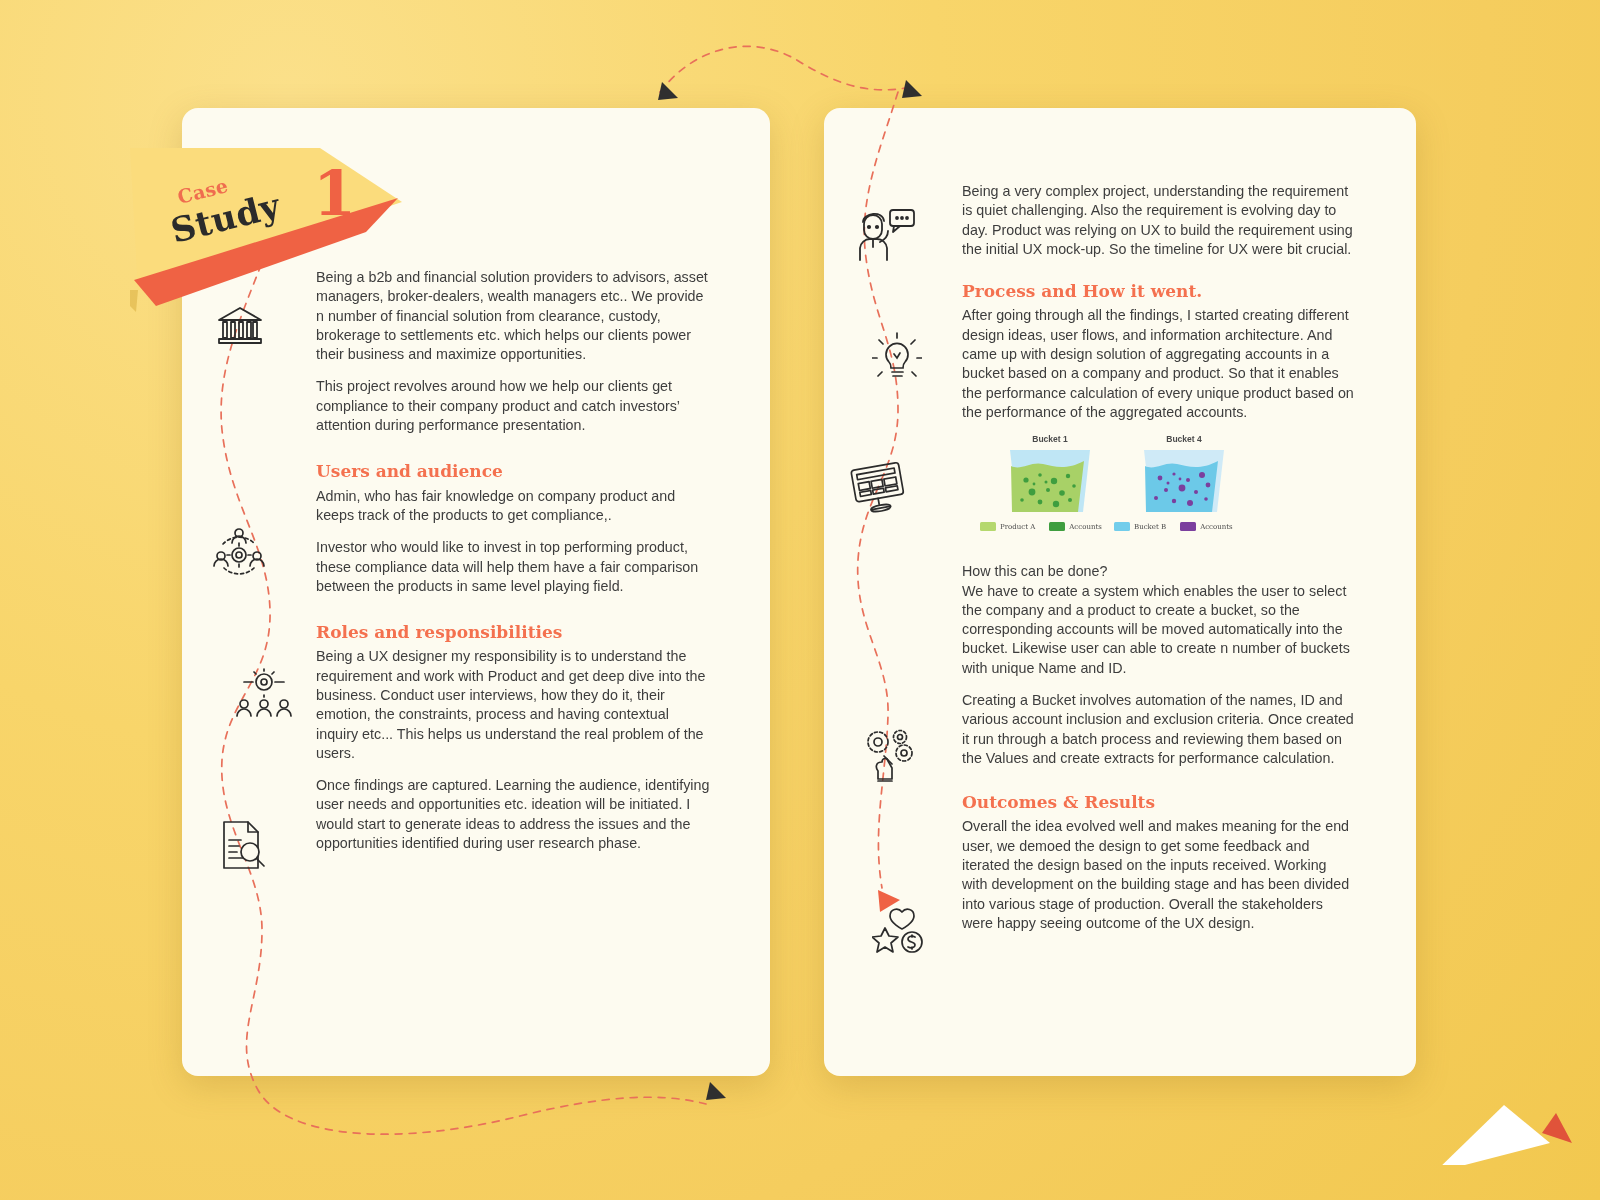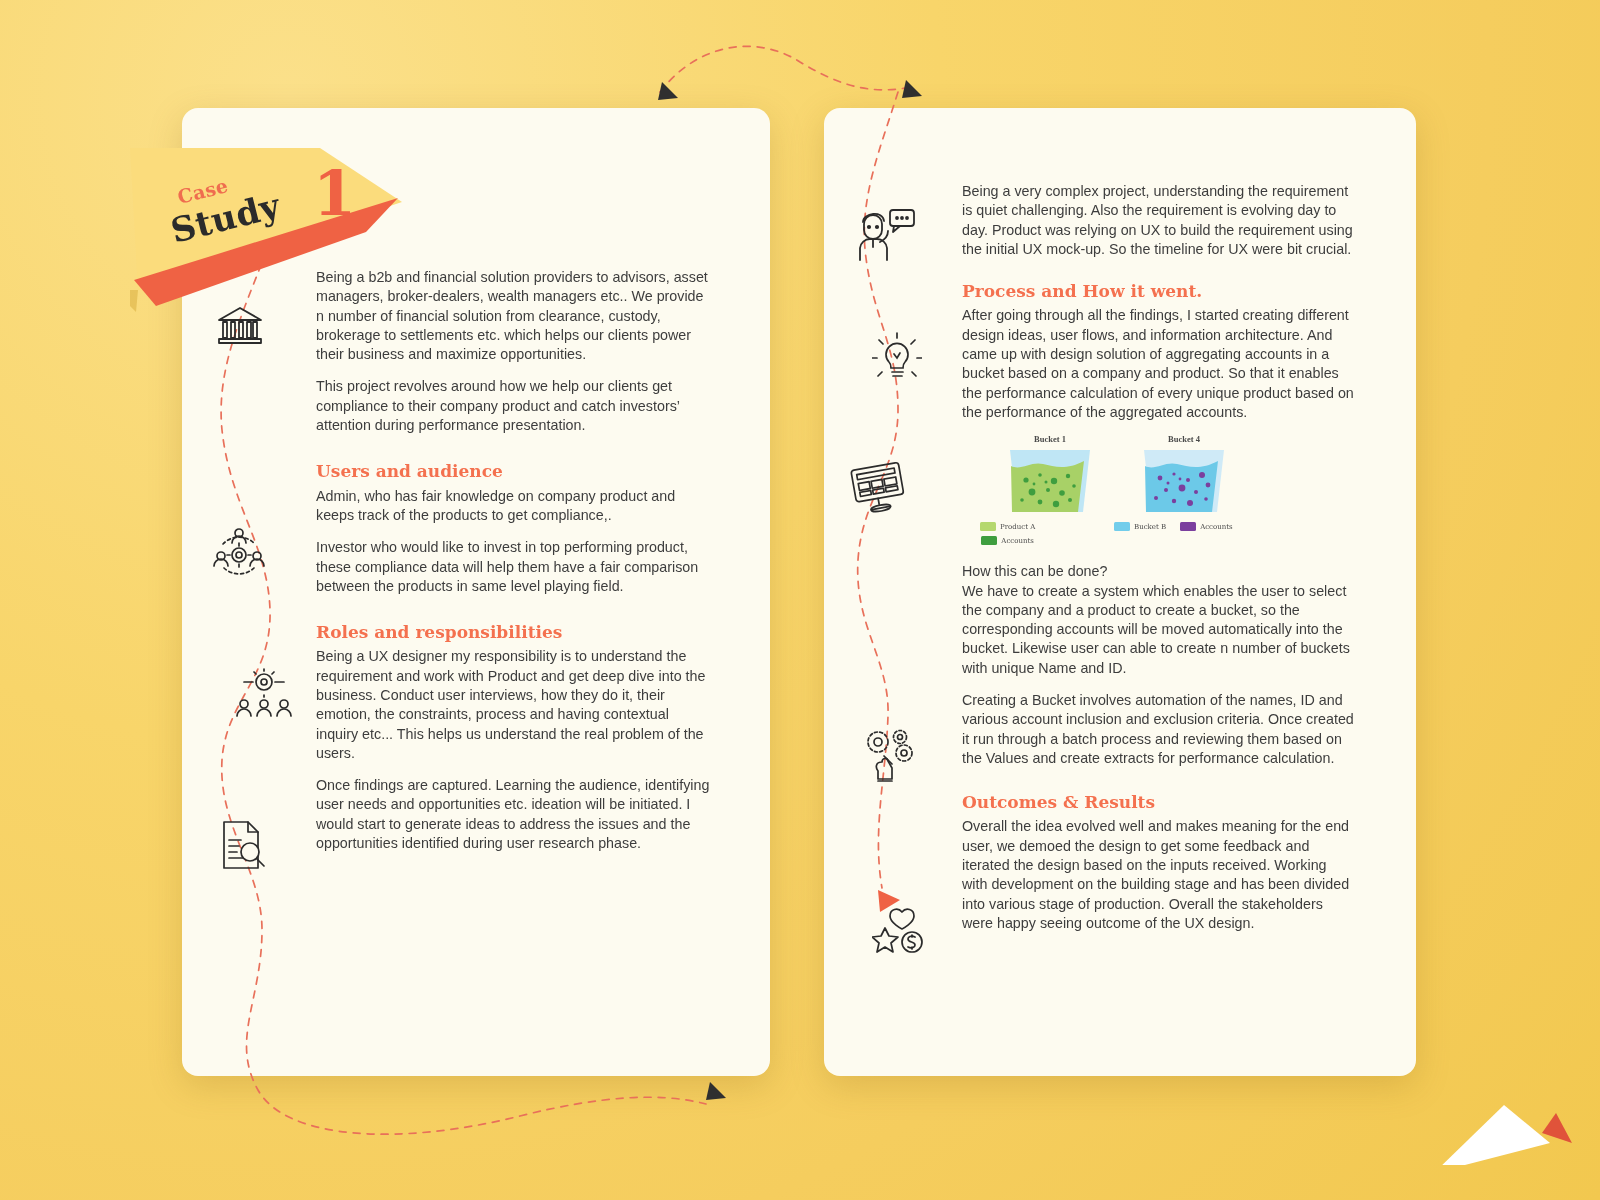--- a/index.html
+++ b/index.html
@@ -62,27 +62,27 @@
   
   .icon-slot{position:absolute;z-index:5;}
   .icon-slot svg{display:block;}
 
   
   #bucket-figure{margin:12px 0 20px 0;position:relative;height:108px;}
   .bucket-wrap{position:absolute;top:0;}
   #bucket-1{left:42px;}
   #bucket-2{left:176px;}
   .bucket-cap{
-    font-family:Liberation Serif, serif;font-weight:bold;
+    font-family:Liberation Sans, sans-serif;font-weight:bold;
     font-size:8.5px;color:#4a4a4a;text-align:center;width:92px;margin-bottom:4px;
   }
   .legend-row{
     position:absolute;top:88px;display:flex;align-items:center;gap:5px;
   }
-  #legend-1{left:18px;flex-direction:column;}
+  #legend-1{left:18px;}
   #legend-2{left:152px;}
   .lg-item{display:flex;align-items:center;gap:4px;margin-right:9px;}
   .sw{width:16px;height:9px;border-radius:1.5px;display:inline-block;}
   .lg-label{font-size:7px;color:#4a4a4a;font-family:"DejaVu Serif",serif;white-space:nowrap;}
 
   
   .corner{position:absolute;z-index:2;}
   
   #dash-layer{position:absolute;inset:0;z-index:4;pointer-events:none;}
 </style>

